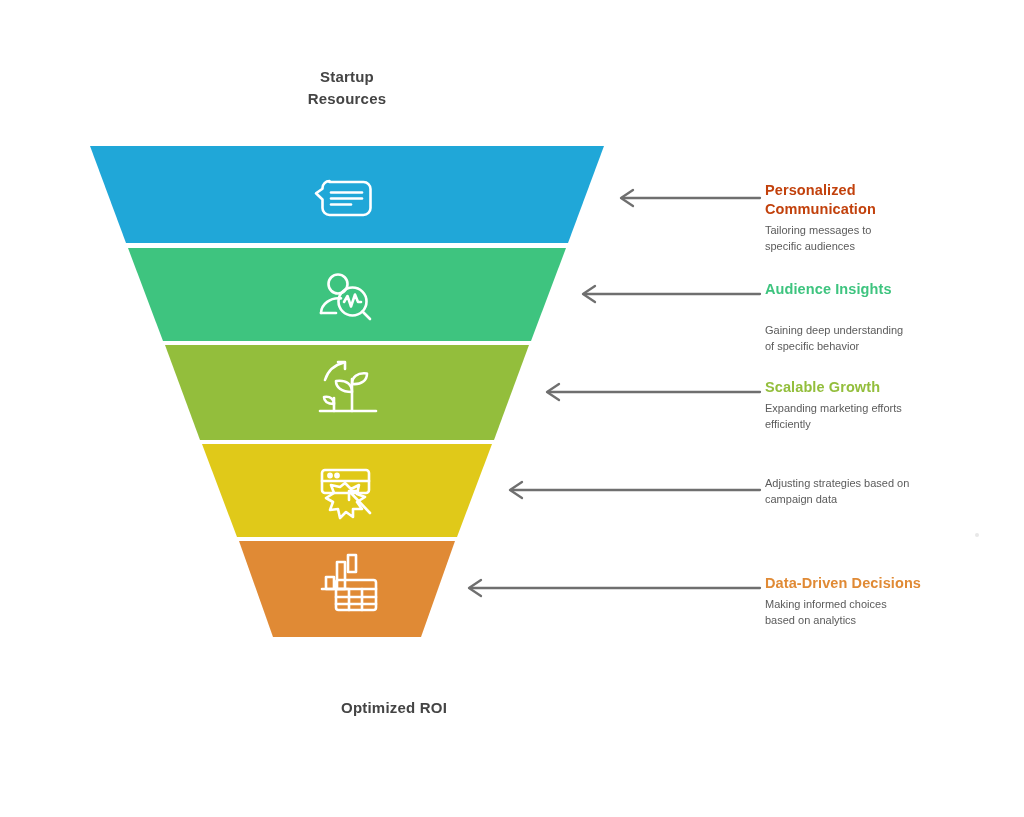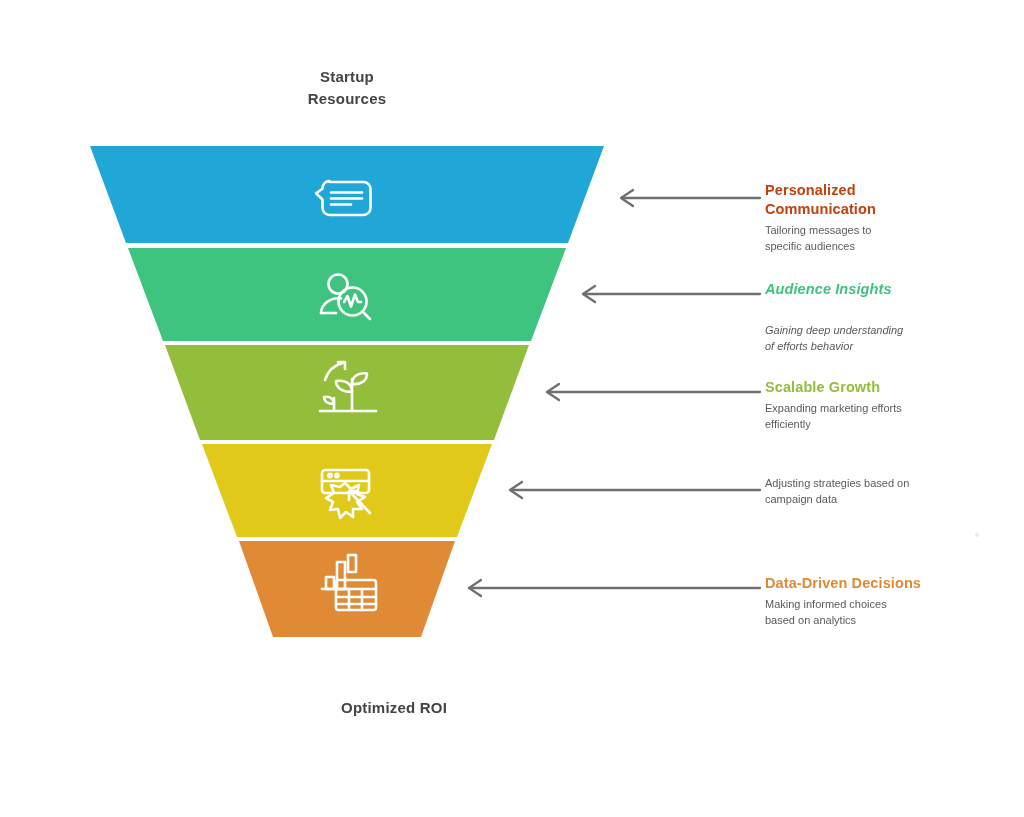--- a/index.html
+++ b/index.html
@@ -164,27 +164,27 @@
     <div class="callout-title" style="color: #c2410c;">
       <div>Personalized</div>
       <div>Communication</div>
     </div>
     <div class="callout-desc" style="color: rgb(91, 91, 91);">
       <div>Tailoring messages to</div>
       <div>specific audiences</div>
     </div>
   </div>
 
-  <div class="callout" style="top:280px;font-style:italic;">
+  <div class="callout" style="top:280px;">
     <div class="callout-title" style="color: rgb(62, 196, 127);">
       <div>Audience Insights</div>
     </div>
     <div class="callout-desc" style="color: rgb(91, 91, 91); margin-top: 24px;">
       <div>Gaining deep understanding</div>
-      <div>of efforts behavior</div>
+      <div>of specific behavior</div>
     </div>
   </div>
 
   <div class="callout" style="top:378px;">
     <div class="callout-title" style="color: rgb(147, 190, 60);">
       <div>Scalable Growth</div>
     </div>
     <div class="callout-desc" style="color: rgb(91, 91, 91);">
       <div>Expanding marketing efforts</div>
       <div>efficiently</div>

